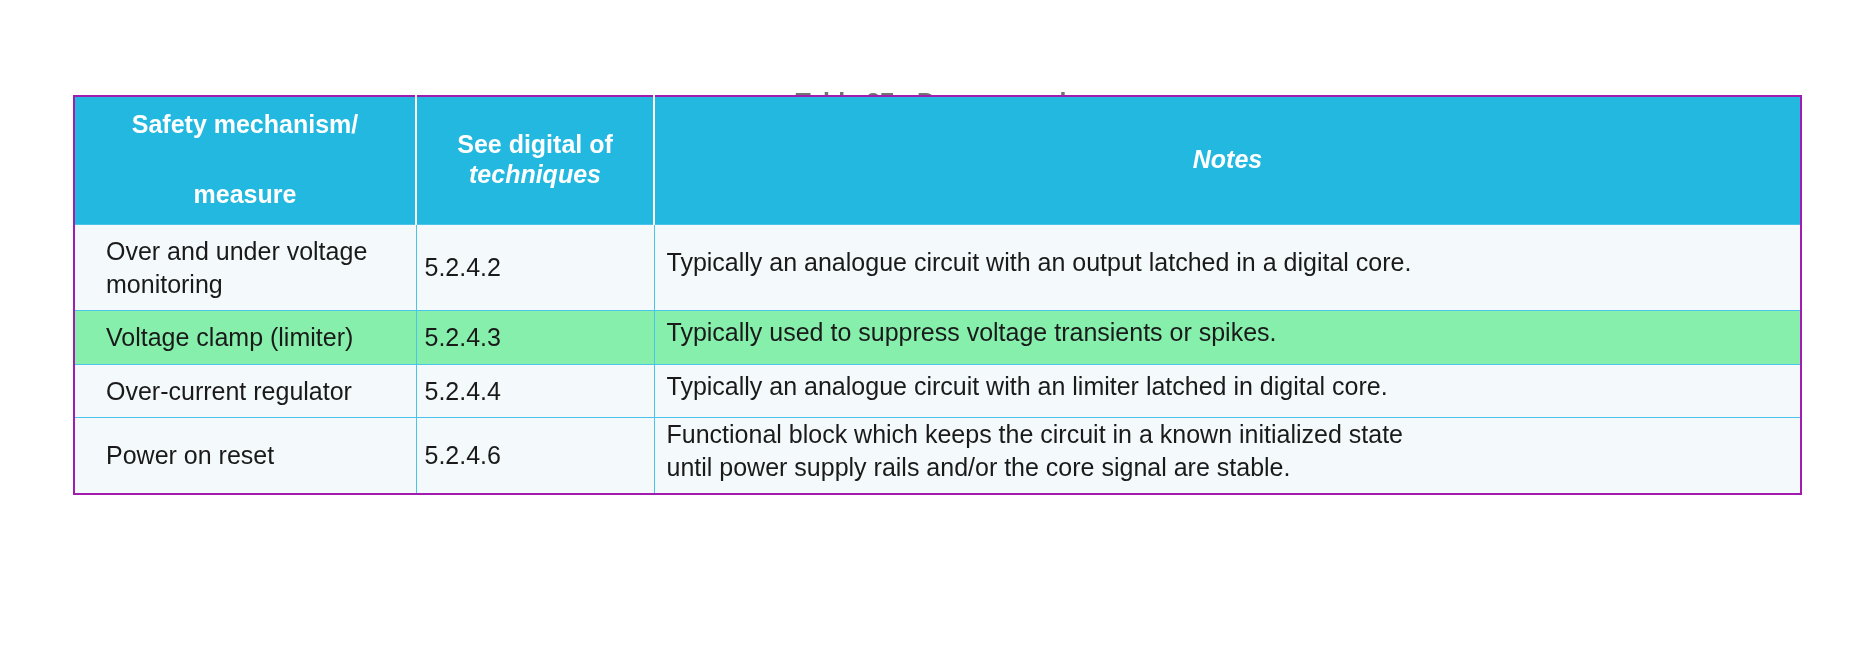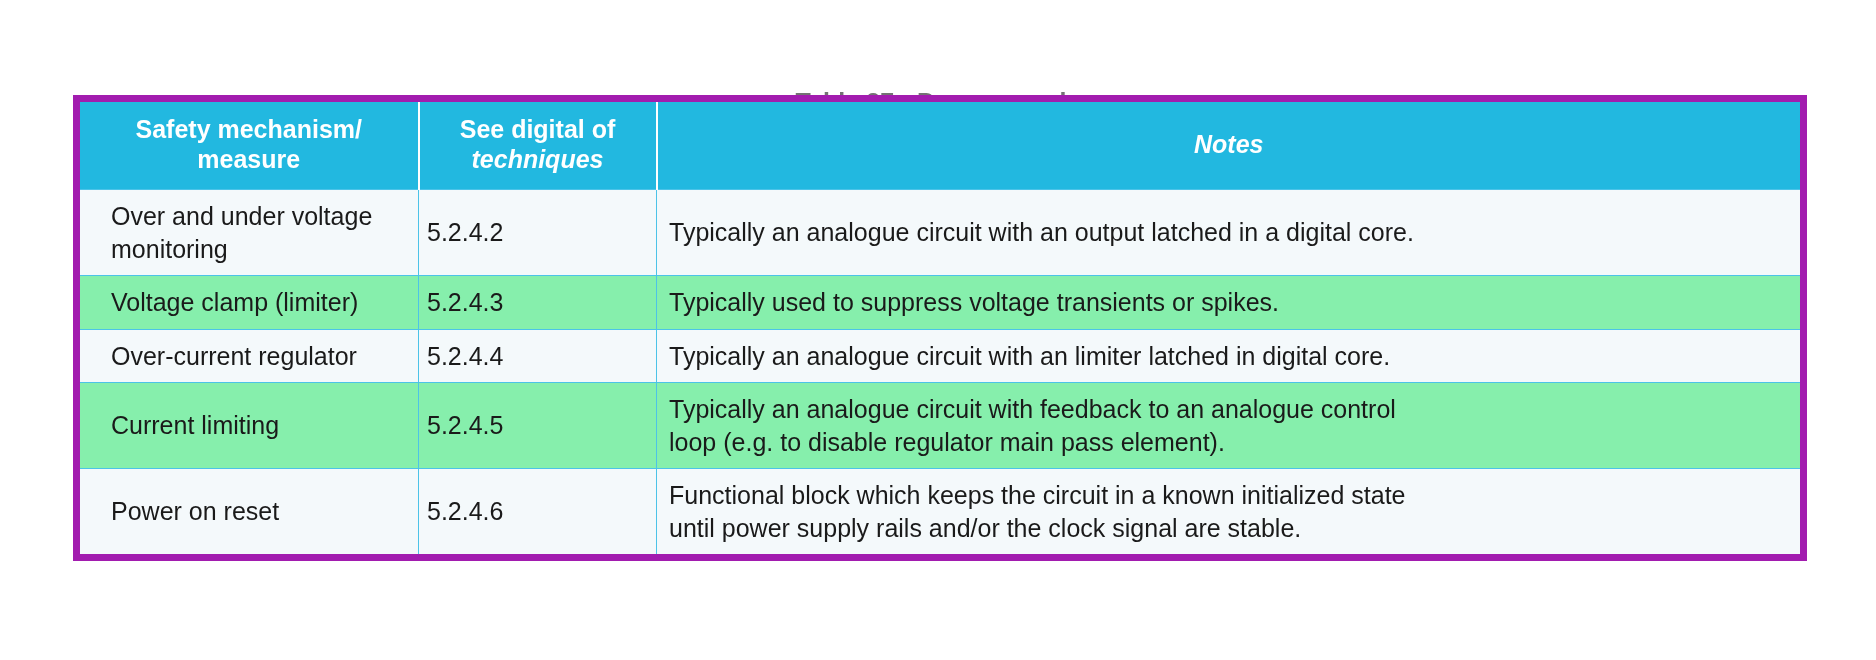--- a/index.html
+++ b/index.html
@@ -36,21 +36,21 @@
   .table-wrap {
     position: absolute;
     top: 95px;
     left: 73px;
     width: 1727px;
   }
   table.data-table {
     border-collapse: collapse;
     table-layout: fixed;
     width: 1727px;
-    border: 7px solid #a21caf;
+    border: 2px solid #a21caf;
   }
   table.data-table col.c-mech  { width: 342px; }
   table.data-table col.c-tech  { width: 238px; }
   table.data-table col.c-notes { width: 1147px; }
 
   thead th {
     background: #22b8e0;
     color: #ffffff;
     font-size: 25px;
     font-weight: bold;
@@ -77,21 +77,21 @@
 
   td.cell-mech {
     padding: 10px 12px 10px 31px;
     text-align: left;
   }
   td.cell-tech {
     padding: 10px 8px;
     text-align: left;
   }
   td.cell-notes {
-    padding: 10px 10px 10px 12px;
+    padding: 0 10px 10px 12px;
     text-align: left;
   }
   .nowrap-line { display: block; white-space: nowrap; }
 </style>
 </head>
 <body>
 
 <div class="page">
 
   <div class="table-caption">Table 37 - Power supply</div>
@@ -100,21 +100,21 @@
     <table class="data-table">
       <colgroup>
         <col class="c-mech">
         <col class="c-tech">
         <col class="c-notes">
       </colgroup>
       <thead>
         <tr>
           <th>
             <span class="hl1" style="display: block;">Safety mechanism/</span>
-            <span class="hl2" style="display: block;">measure</span>
+            <span class="hl2" style="display: block; margin-top: 40px;">measure</span>
           </th>
           <th>
             <span class="hl1" style="display: block;">See digital of</span>
             <span class="hl2" style="display: block; font-style: italic;">techniques</span>
           </th>
           <th>
             <span class="hl1" style="display: block;">Notes</span>
           </th>
         </tr>
       </thead>
@@ -133,33 +133,25 @@
             <span class="nowrap-line">Typically used to suppress voltage transients or spikes.</span>
           </td>
         </tr>
         <tr class="row-odd">
           <td class="cell-mech">Over-current regulator</td>
           <td class="cell-tech">5.2.4.4</td>
           <td class="cell-notes">
             <span class="nowrap-line">Typically an analogue circuit with an limiter latched in digital core.</span>
           </td>
         </tr>
-        <tr class="row-even">
-          <td class="cell-mech">Current limiting</td>
-          <td class="cell-tech">5.2.4.5</td>
-          <td class="cell-notes">
-            <span class="nowrap-line">Typically an analogue circuit with feedback to an analogue control</span>
-            <span class="nowrap-line">loop (e.g. to disable regulator main pass element).</span>
-          </td>
-        </tr>
         <tr class="row-odd">
           <td class="cell-mech">Power on reset</td>
           <td class="cell-tech">5.2.4.6</td>
           <td class="cell-notes">
             <span class="nowrap-line">Functional block which keeps the circuit in a known initialized state</span>
-            <span class="nowrap-line">until power supply rails and/or the clock signal are stable.</span>
+            <span class="nowrap-line">until power supply rails and/or the core signal are stable.</span>
           </td>
         </tr>
       </tbody>
     </table>
   </div>
 
 </div>
 
 </body></html>

